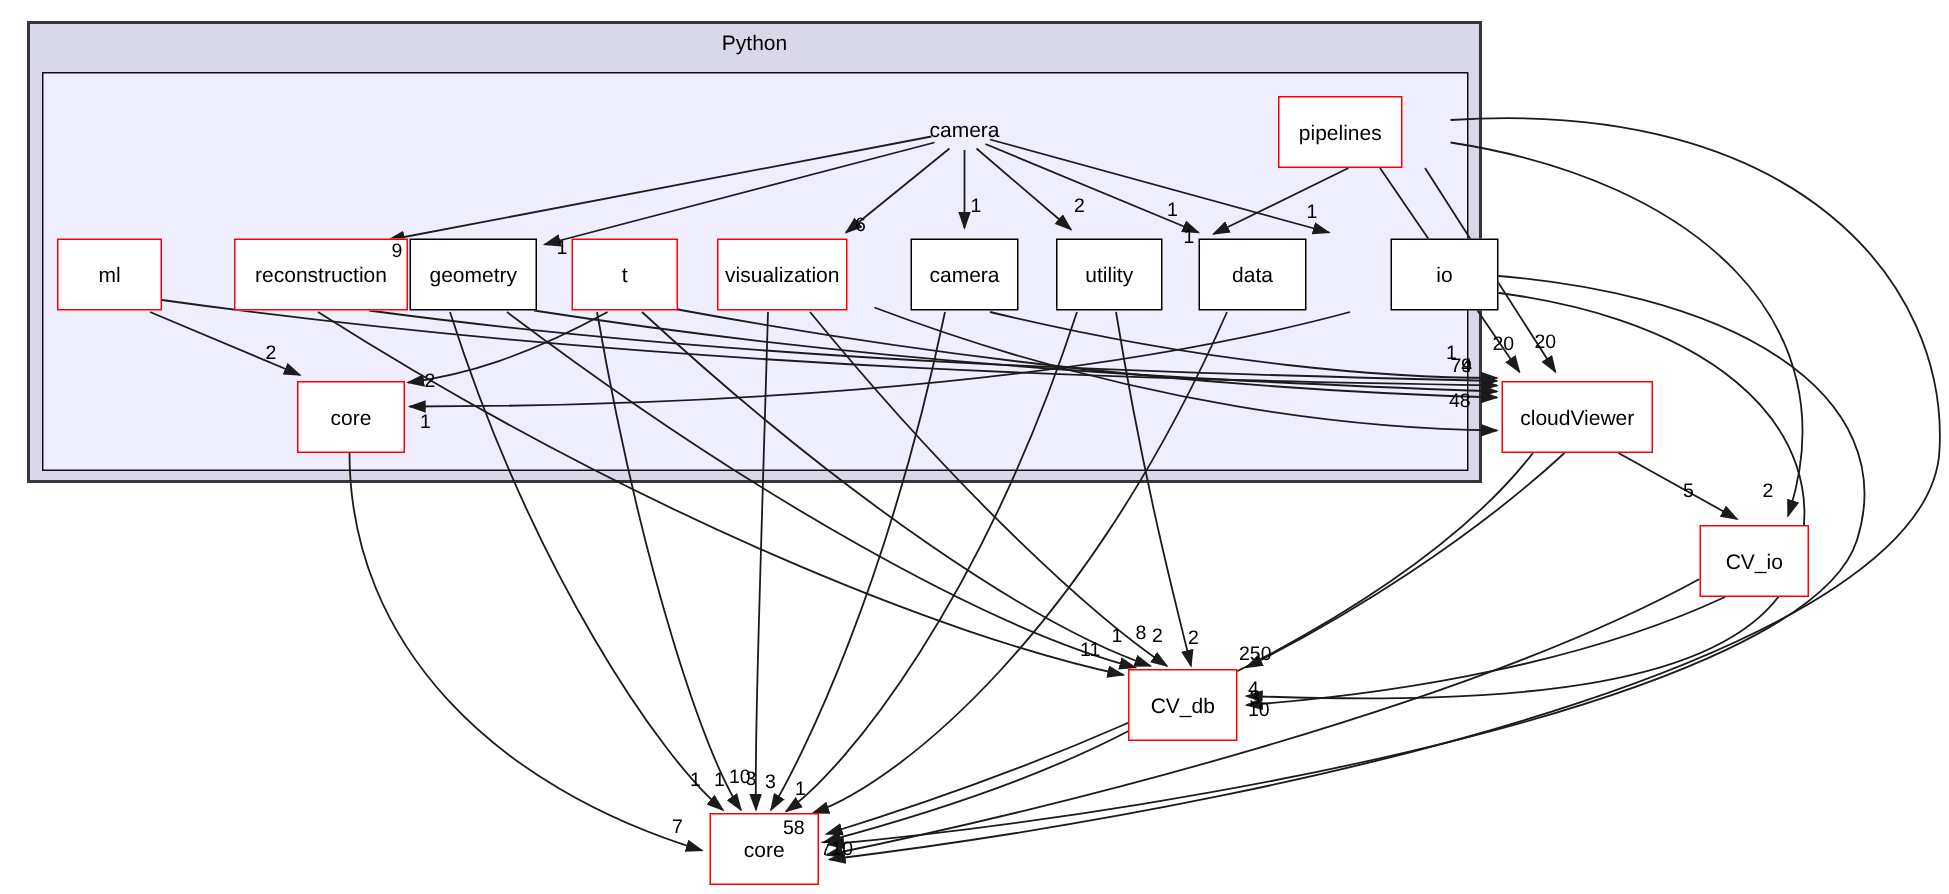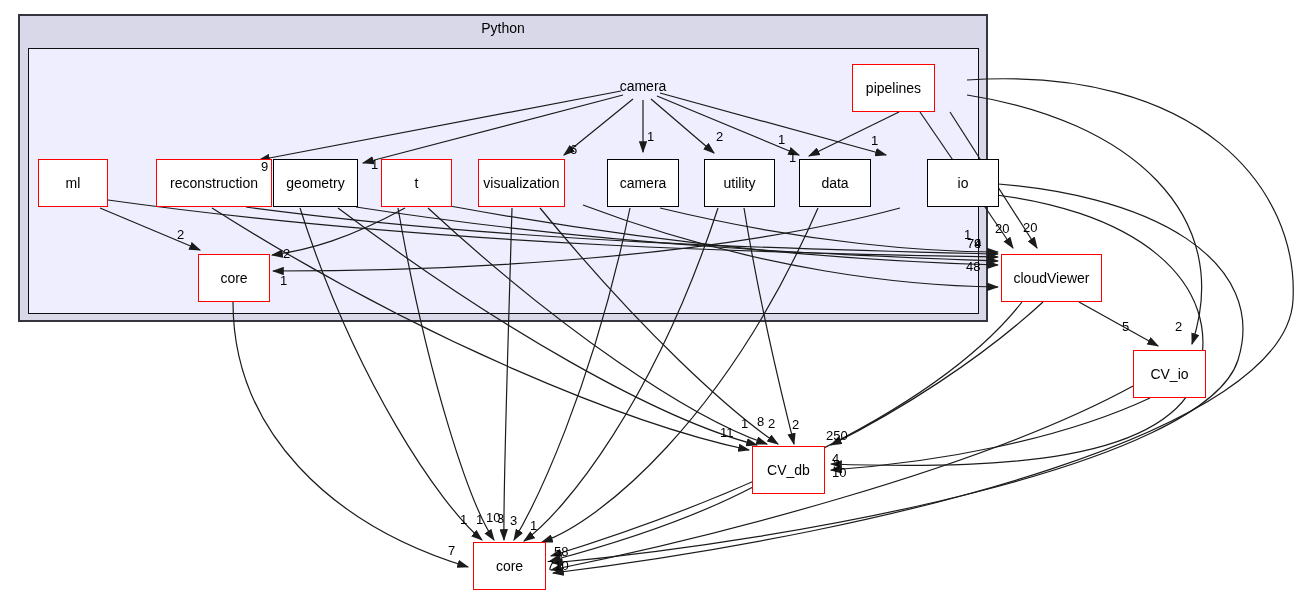--- a/index.html
+++ b/index.html
@@ -137,16 +137,16 @@
   <span class="elabel" style="left:832px;top:452px;">4</span>
   <span class="elabel" style="left:833px;top:458px;">3</span>
   <span class="elabel" style="left:832px;top:466px;">10</span>
   <span class="elabel" style="left:448px;top:544px;">7</span>
   <span class="elabel" style="left:460px;top:513px;">1</span>
   <span class="elabel" style="left:476px;top:513px;">1</span>
   <span class="elabel" style="left:486px;top:511px;">10</span>
   <span class="elabel" style="left:497px;top:512px;">3</span>
   <span class="elabel" style="left:510px;top:514px;">3</span>
   <span class="elabel" style="left:530px;top:519px;">1</span>
-  <span class="elabel" style="left:554px;top:545px;">58</span>
+  <span class="elabel" style="left:522px;top:545px;">58</span>
   <span class="elabel" style="left:547px;top:559px;">710</span>
 
 </div>
 
 </body></html>

